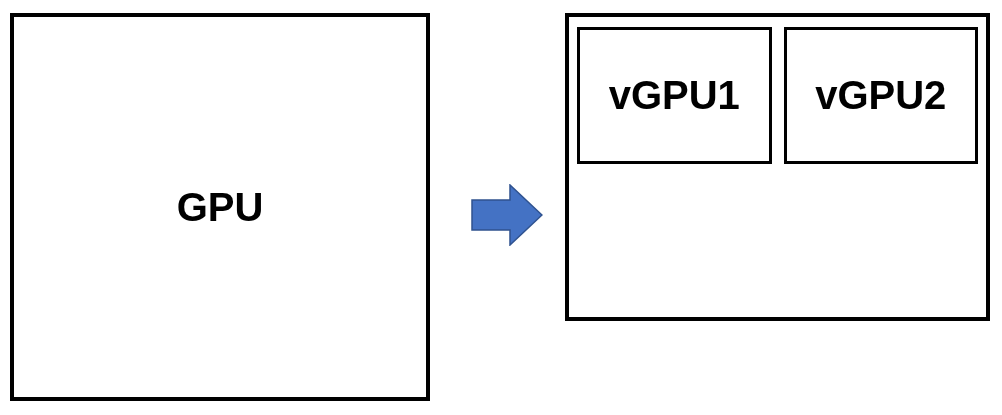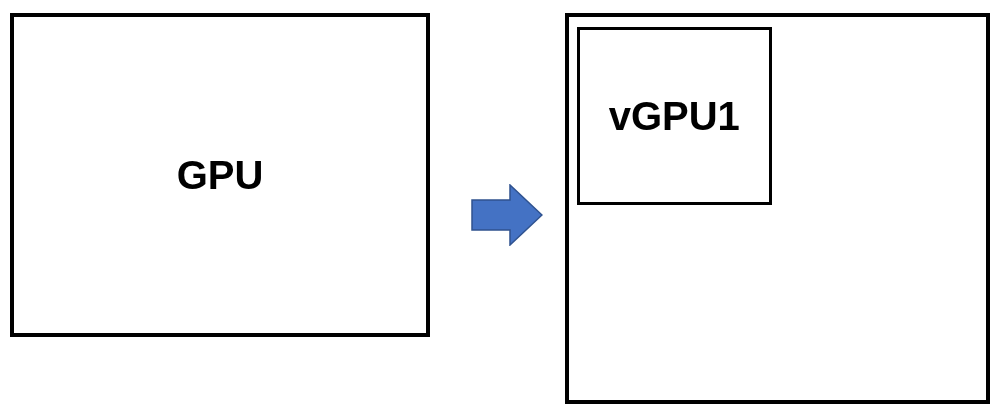--- a/index.html
+++ b/index.html
@@ -17,21 +17,21 @@
     position: relative;
     width: 1002px;
     height: 415px;
     background: var(--background, #FFFFFF);
   }
   .gpu-box {
     position: absolute;
     left: 10px;
     top: 13px;
     width: 420px;
-    height: 324px;
+    height: 388px;
     box-sizing: border-box;
     border: 4px solid var(--box-border, #000000);
     background: var(--background, #FFFFFF);
     display: flex;
     align-items: center;
     justify-content: center;
   }
   .box-label {
     color: var(--label-text, #000000);
     font-size: 40px;
@@ -51,21 +51,21 @@
     fill: var(--arrow-fill, #4472C4);
     stroke: var(--arrow-stroke, #2F528F);
     stroke-width: 1.5;
     stroke-linejoin: miter;
   }
   .vgpu-outer {
     position: absolute;
     left: 565px;
     top: 13px;
     width: 425px;
-    height: 391px;
+    height: 308px;
     box-sizing: border-box;
     border: 4px solid var(--box-border, #000000);
     background: var(--background, #FFFFFF);
     padding: 10px 8px 8px 8px;
     display: grid;
     grid-template-columns: 1fr 1fr;
     grid-template-rows: 1fr 1fr;
     column-gap: 12px;
     row-gap: 9px;
   }
@@ -88,15 +88,18 @@
   </div>
 
   <svg class="arrow" viewBox="0 0 72 62" aria-hidden="true">
     <polygon points="1,16 39,16 39,1 71,31 39,61 39,46 1,46"></polygon>
   </svg>
 
   <div class="vgpu-outer">
     <div class="vgpu-cell">
       <span class="box-label">vGPU1</span>
     </div>
+    <div class="vgpu-cell">
+      <span class="box-label">vGPU2</span>
+    </div>
   </div>
 
 </div>
 
 </body></html>

